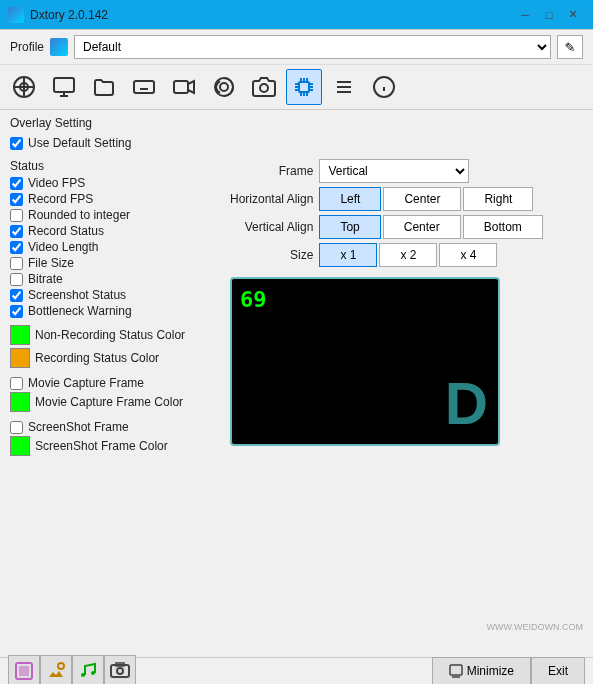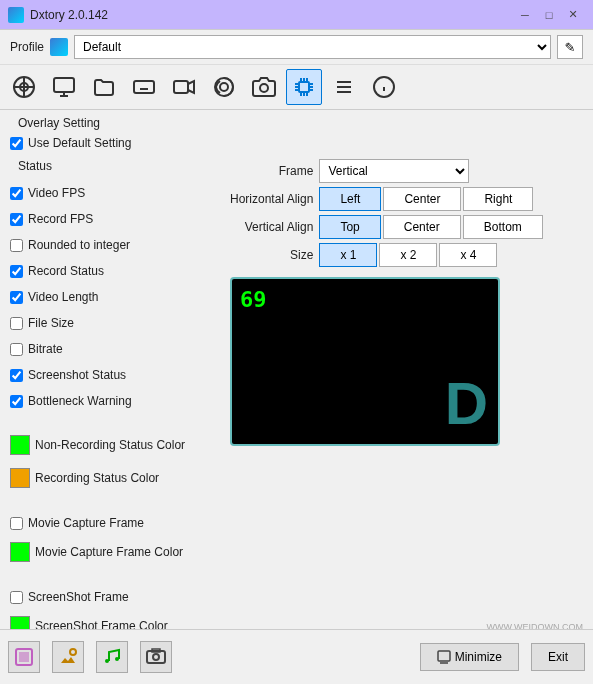--- a/index.html
+++ b/index.html
@@ -8,21 +8,21 @@
       height: 684px;
       background: #f0f0f0;
       font-family: 'Segoe UI', Arial, sans-serif;
       font-size: 12px;
       overflow: hidden;
       position: relative;
     }
 
     
     #titlebar {
-      background: #c4b5fd;
+      background: #0ea5e9;
       border-bottom: 1px solid #ccc;
       height: 30px;
       display: flex;
       align-items: center;
       padding: 0 8px;
       user-select: none;
     }
     #titlebar .app-icon {
       width: 16px; height: 16px;
       background: linear-gradient(135deg, #3a7bd5, #00d2ff);
@@ -105,21 +105,20 @@
       background: #f0f0f0;
       height: calc(684px - 30px - 44px - 34px - 42px);
       overflow: hidden;
     }
 
     .section-title {
       font-size: 12px;
       color: #222;
       font-weight: normal;
       margin-bottom: 2px;
-      margin-left: 8px;
     }
 
     .checkbox-row {
       display: flex;
       align-items: center;
       gap: 5px;
       margin-bottom: 1px;
     }
     .checkbox-row input[type=checkbox] { margin: 0; width: 13px; height: 13px; }
     .checkbox-row label { font-size: 12px; color: #222; }
@@ -127,21 +126,21 @@
     #content-area {
       display: flex;
       gap: 10px;
       margin-top: 4px;
     }
 
     #left-panel {
       flex: 0 0 210px;
       display: flex;
       flex-direction: column;
-      gap: 11px;
+      gap: 1px;
     }
 
     .color-row {
       display: flex;
       align-items: center;
       gap: 5px;
       margin-bottom: 2px;
     }
     .color-box {
       width: 20px; height: 20px;
@@ -236,27 +235,27 @@
       line-height: 1;
       font-family: Arial, sans-serif;
     }
 
     
     #bottom-toolbar {
       position: absolute;
       bottom: 0;
       left: 0;
       right: 0;
-      height: 55px;
+      height: 27px;
       background: #f0f0f0;
       border-top: 1px solid #ccc;
       display: flex;
       align-items: center;
       padding: 0 8px;
-      gap: 12px;
+      gap: 0;
     }
     .bottom-icon {
       width: 32px; height: 32px;
       border: 1px solid #aaa;
       background: #e0e0e0;
       cursor: pointer;
       display: flex; align-items: center; justify-content: center;
       font-size: 16px;
     }
     .bottom-spacer { flex: 1; }

